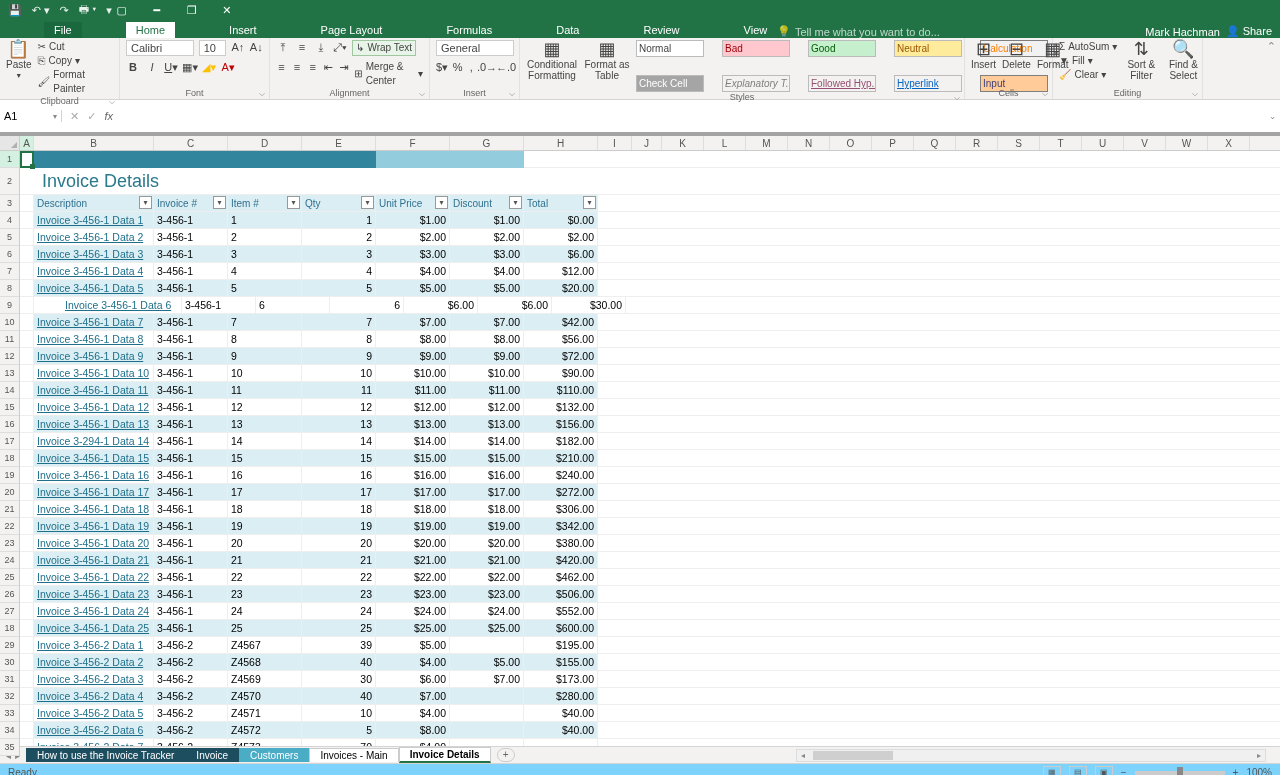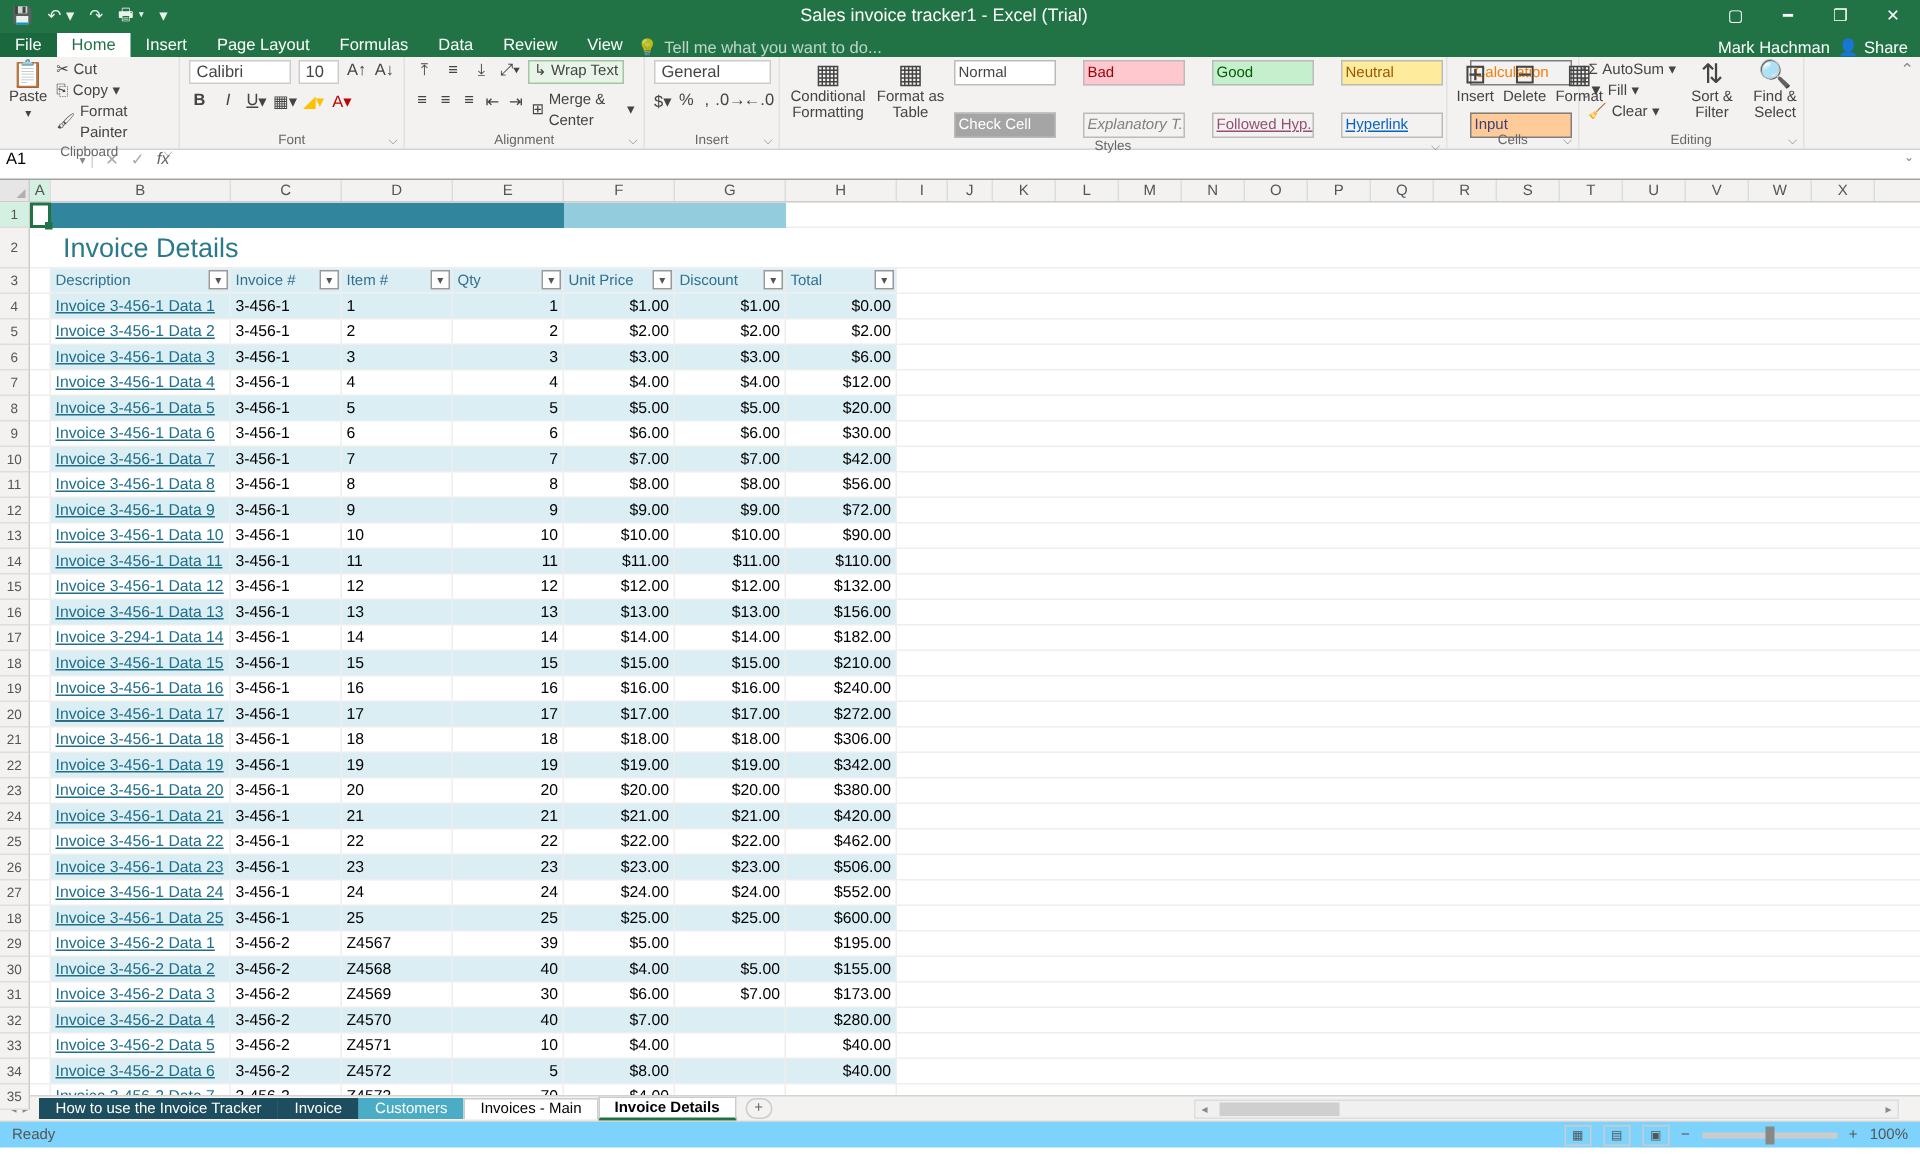--- a/index.html
+++ b/index.html
@@ -4,21 +4,21 @@
 <style>
 * { margin: 0; padding: 0; box-sizing: border-box; font-family: "Segoe UI", Tahoma, sans-serif; }
 html, body { width: 1280px; height: 775px; overflow: hidden; background: #fff; }
 .title-bar { height: 20px; background: #217346; display: flex; align-items: center; color: #fff; font-size: 11px; }
 .title-left { display: flex; align-items: center; gap: 10px; padding-left: 8px; }
 .qat-btn { color: #fff; opacity: .9; }
 .title-center { flex: 1; text-align: center; font-size: 12px; }
 .title-right { display: flex; gap: 15px; padding-right: 8px; }
 .win-btn { width: 20px; text-align: center; }
 .menu-tabs { height: 18px; background: #217346; display: flex; align-items: flex-end; color: #fff; font-size: 11px; }
-.menu-tab { padding: 2px 10px; cursor: pointer; }
+.menu-tab { padding: 2px 10px; cursor: pointer; margin-left: 44px; }
 .menu-tab.file { background: #19683e; }
 .menu-tab.active { background: #fff; color: #217346; }
 .tell-me { flex: 1; opacity: .7; display: flex; align-items: center; gap: 4px; }
 .user-area { padding: 0 8px; font-size: 11px; display: flex; gap: 6px; align-items: center; }
 .ribbon { height: 62px; background: #f3f2f1; border-bottom: 1px solid #d4d4d4; display: flex; font-size: 10px; color: #444; }
 .ribbon-group { border-right: 1px solid #e1e1e1; padding: 2px 6px 0 6px; display: flex; flex-direction: column; justify-content: space-between; }
 .ribbon-group-label { text-align: center; color: #666; font-size: 9px; padding-bottom: 1px; position: relative; }
 .ribbon-group-label::after { content: "⌵"; position: absolute; right: -2px; bottom: 0; font-size: 8px; color: #888; }
 .rg-body { display: flex; gap: 6px; align-items: flex-start; }
 .vbtn { display: flex; flex-direction: column; align-items: center; gap: 1px; font-size: 10px; }
@@ -33,21 +33,21 @@
 .sc-normal { background: #fff; }
 .sc-bad { background: #ffc7ce; color: #9c0006; }
 .sc-good { background: #c6efce; color: #006100; }
 .sc-neutral { background: #ffeb9c; color: #9c5700; }
 .sc-calc { background: #f2f2f2; color: #fa7d00; border: 1px solid #7f7f7f; }
 .sc-check { background: #a5a5a5; color: #fff; }
 .sc-expl { font-style: italic; color: #7f7f7f; }
 .sc-follow { color: #954f72; text-decoration: underline; }
 .sc-hyper { color: #0563c1; text-decoration: underline; }
 .sc-input { background: #ffcc99; color: #3f3f76; border: 1px solid #7f7f7f; }
-.namebox-row { height: 20px; border-bottom: 1px solid #a3a3a3; display: flex; align-items: flex-start; font-size: 11px; }
+.namebox-row { height: 36px; border-bottom: 4px solid #a3a3a3; display: flex; align-items: center; font-size: 11px; }
 .namebox { width: 62px; border-right: 1px solid #d4d4d4; padding: 0 4px; display: flex; justify-content: space-between; align-items: center; }
 .fx-btns { display: flex; gap: 8px; padding: 0 8px; color: #aaa; }
 .fx-label { font-style: italic; color: #666; padding-right: 4px; }
 .formula-input { flex: 1; border: none; outline: none; font-size: 11px; padding-left: 4px; }
 .grid-area { height: 610px; display: flex; position: relative; }
 .col-headers { position: absolute; top: 0; left: 0; right: 0; height: 15px; background: #f3f2f1; display: flex; border-bottom: 1px solid #ccc; z-index: 5; }
 .corner { width: 20px; border-right: 1px solid #ccc; background: #e6e6e6; position: relative; }
 .corner::after { content: ""; position: absolute; right: 2px; bottom: 2px; border-left: 6px solid transparent; border-bottom: 6px solid #b0b0b0; }
 .colh { border-right: 1px solid #ddd; text-align: center; font-size: 10px; color: #555; line-height: 15px; }
 .colh.sel { background: #d3f0e0; }
@@ -91,21 +91,20 @@
 <body>
 
 <div class="title-bar">
   <div class="title-left">
     <span class="qat-btn">💾</span>
     <span class="qat-btn">↶ ▾</span>
     <span class="qat-btn">↷</span>
     <span class="qat-btn">🖶 ▾</span>
     <span class="qat-btn">▾</span>
   </div>
-  <div class="title-center">Sales invoice tracker1 - Excel (Trial)</div>
   <div class="title-right">
     <span class="win-btn">▢</span>
     <span class="win-btn">━</span>
     <span class="win-btn">❐</span>
     <span class="win-btn">✕</span>
   </div>
 </div>
 
 <div class="menu-tabs">
   <div class="menu-tab file">File</div>
@@ -419,21 +418,21 @@
         <div class="cell band-even" style="width: 120px;"><span class="link">Invoice 3-456-1 Data 5</span></div>
         <div class="cell band-even" style="width: 74px;">3-456-1</div>
         <div class="cell band-even" style="width: 74px;">5</div>
         <div class="cell band-even num" style="width: 74px;">5</div>
         <div class="cell band-even num" style="width: 74px;">$5.00</div>
         <div class="cell band-even num" style="width: 74px;">$5.00</div>
         <div class="cell band-even num" style="width: 74px;">$20.00</div>
       </div>
       <div class="row">
         <div class="cell " style="width: 14px;"></div>
-        <div class="cell " style="width: 120px;"><span class="link">Invoice 3-456-1 Data 6</span></div>
+        <div class="cell " style="width: 120px; margin-left: 28px;"><span class="link">Invoice 3-456-1 Data 6</span></div>
         <div class="cell " style="width: 74px;">3-456-1</div>
         <div class="cell " style="width: 74px;">6</div>
         <div class="cell  num" style="width: 74px;">6</div>
         <div class="cell  num" style="width: 74px;">$6.00</div>
         <div class="cell  num" style="width: 74px;">$6.00</div>
         <div class="cell  num" style="width: 74px;">$30.00</div>
       </div>
       <div class="row">
         <div class="cell " style="width: 14px;"></div>
         <div class="cell band-even" style="width: 120px;"><span class="link">Invoice 3-456-1 Data 7</span></div>

